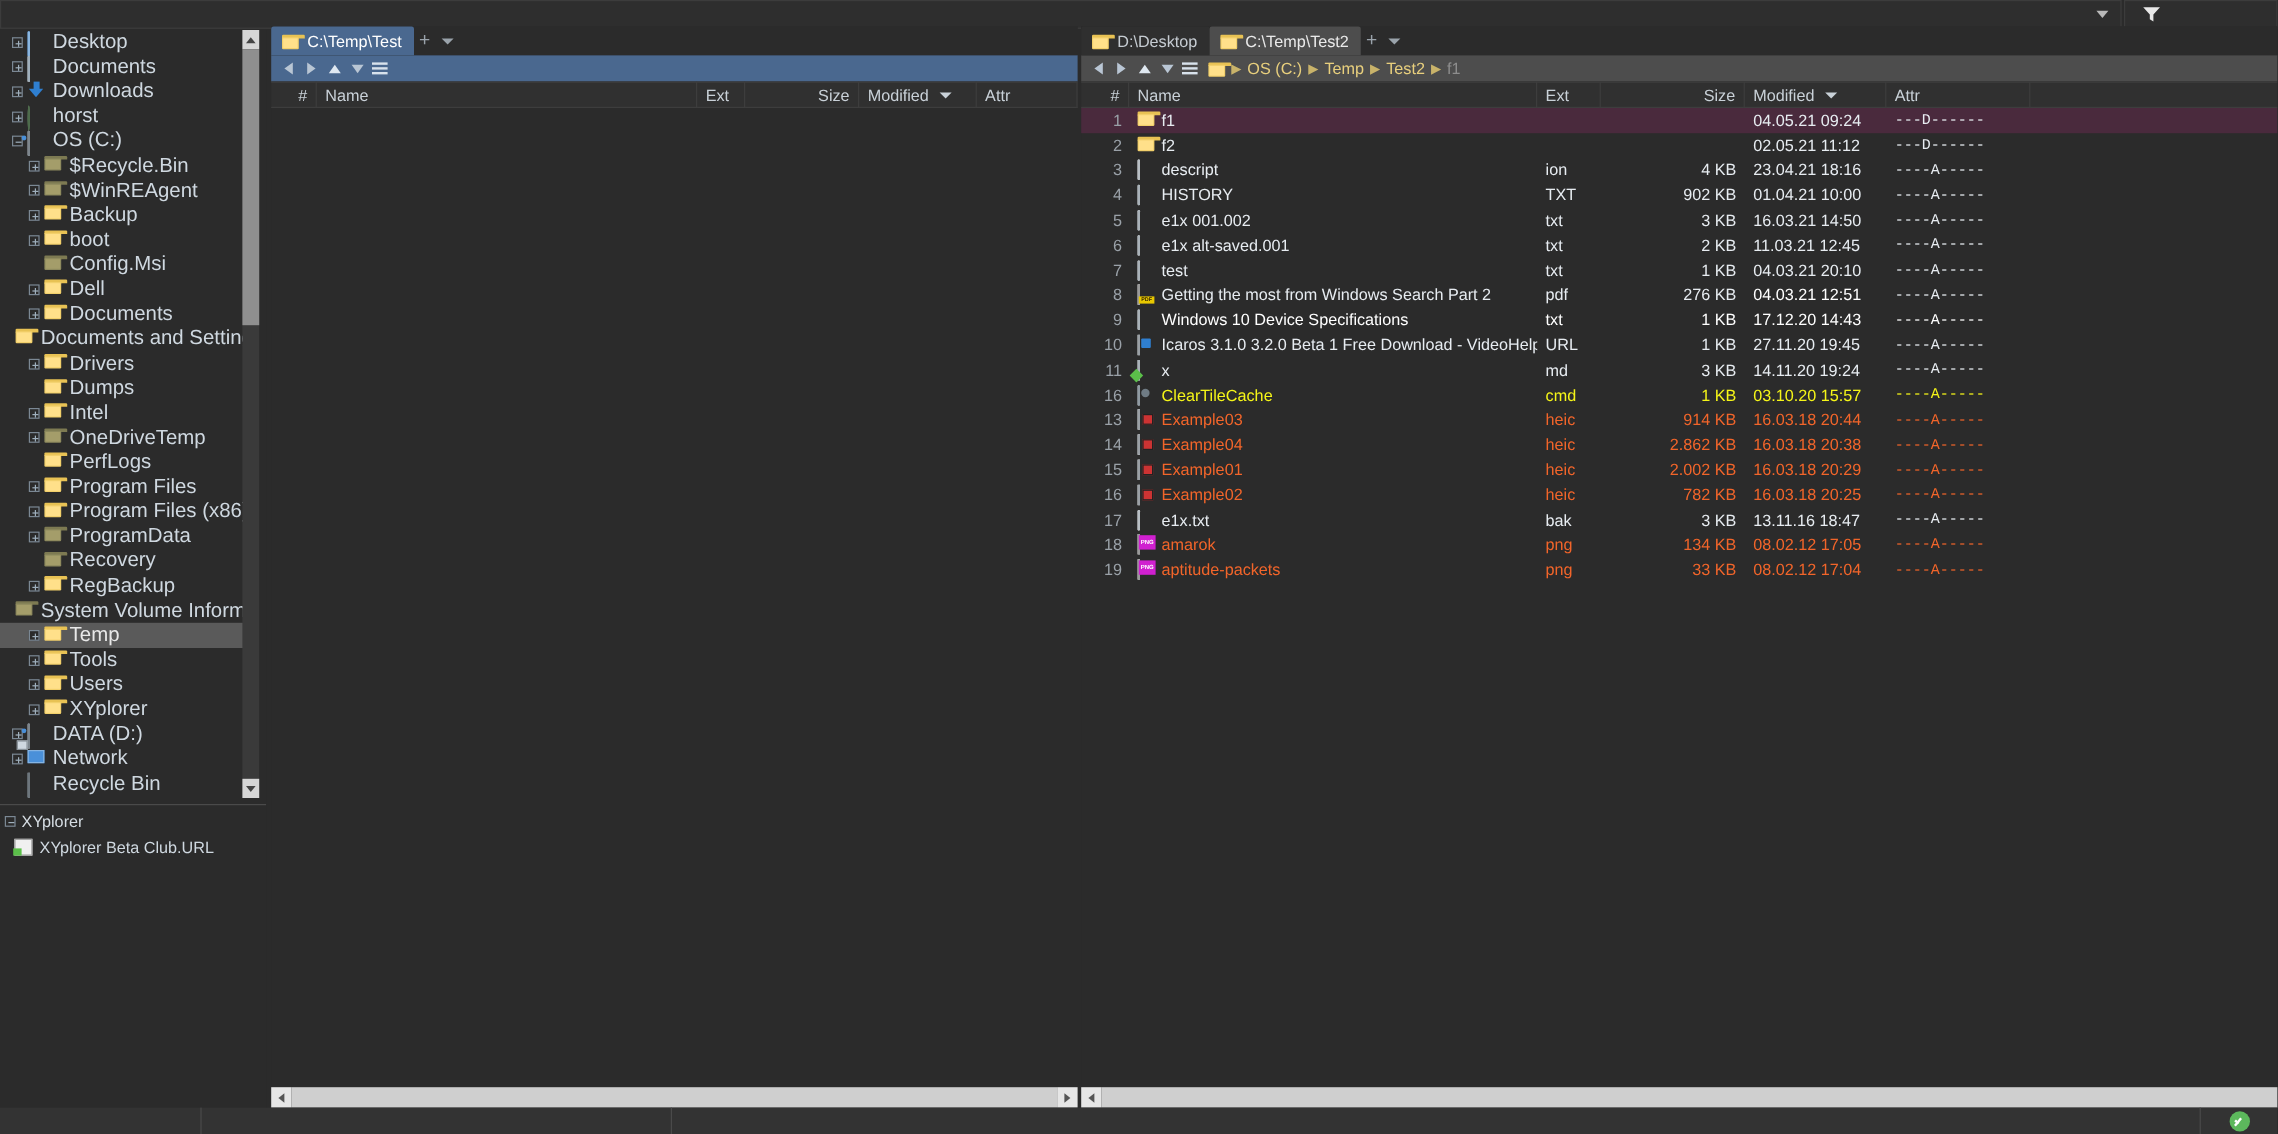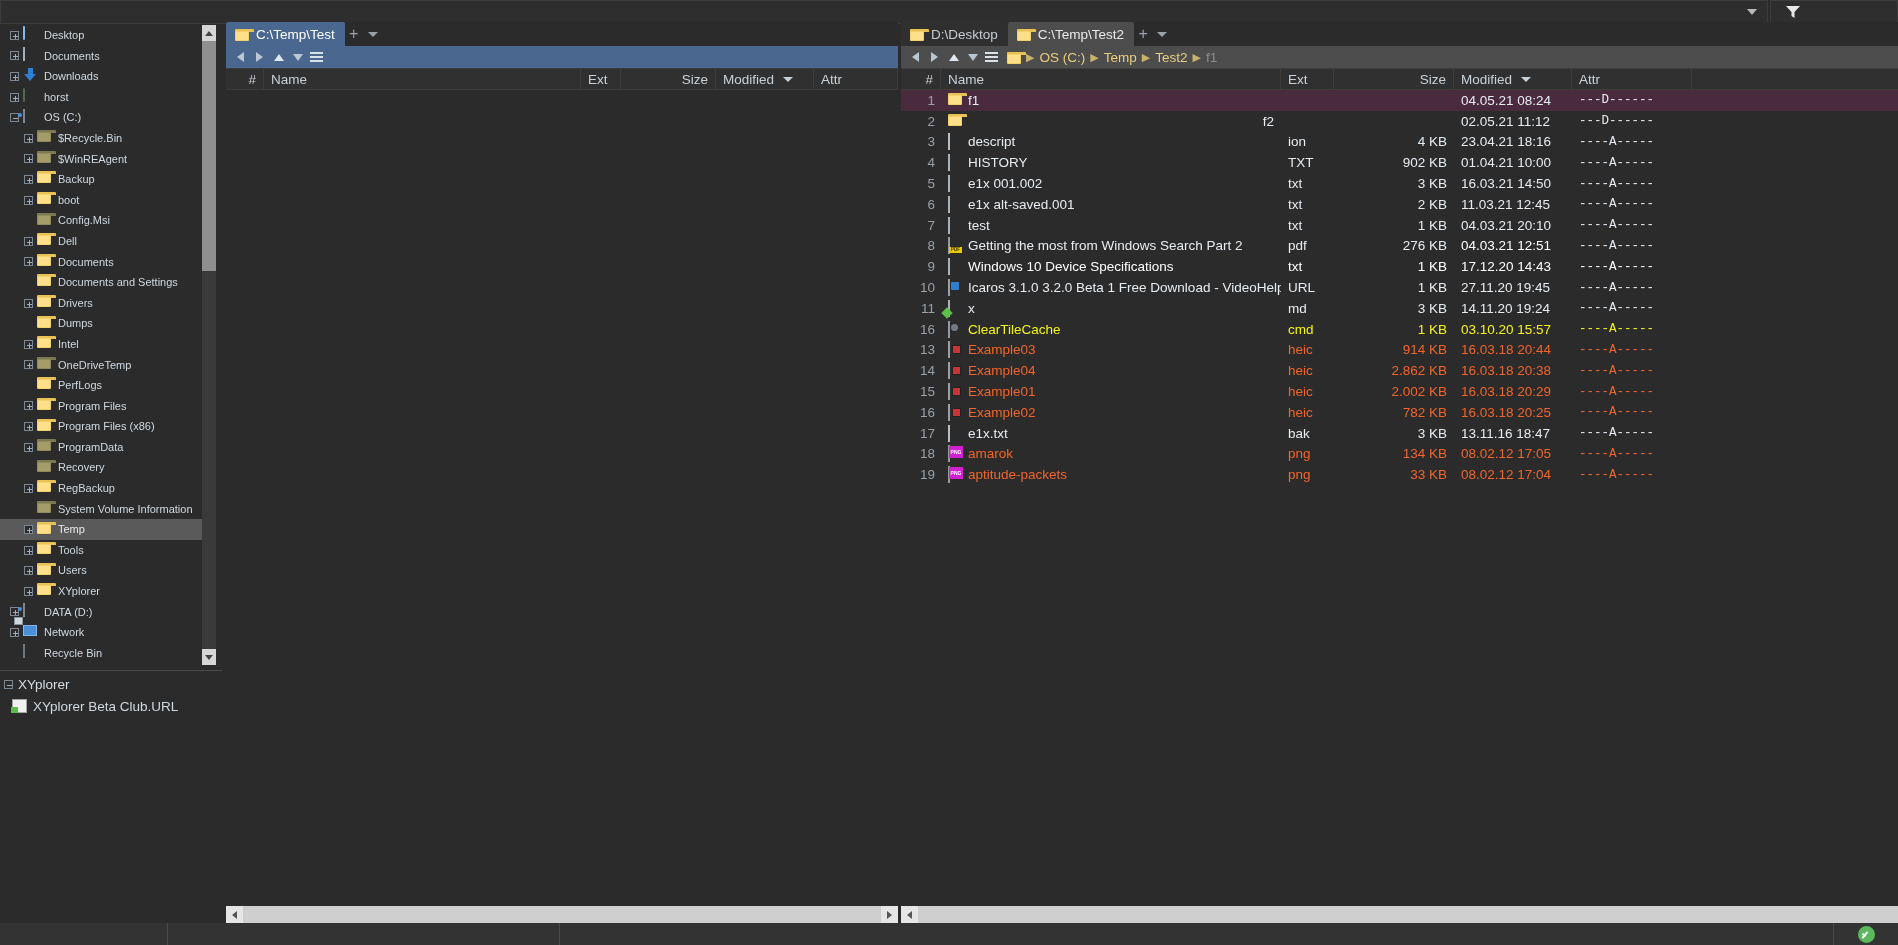--- a/index.html
+++ b/index.html
@@ -28,21 +28,21 @@
   
   .tree-pane {
     position:absolute; left:0; top:25px; width:222px; height:898px;
     background:#2b2b2b; overflow:hidden;
   }
   .tree-scroll {
     position:absolute; left:0; top:0; width:208px; height:640px; overflow:hidden;
   }
   .tnode {
     position:relative; display:flex; align-items:center; height:20.6px;
-    white-space:nowrap; font-size:11px; color:#cfd8e0; cursor:default;
+    white-space:nowrap; font-size:17px; color:#cfd8e0; cursor:default;
   }
   .tnode.sel { background:#5a5a5a; color:#e8e8e8; }
   .tnode .pm {
     width:9px; height:9px; flex:0 0 9px; border:1px solid #7b8894;
     background:#2b2b2b; position:relative; margin-right:4px;
   }
   .tnode .pm::before { content:""; position:absolute; left:2px; top:4px; width:5px; height:1px; background:#9fb0bd; }
   .tnode .pm.plus::after { content:""; position:absolute; left:4px; top:2px; width:1px; height:5px; background:#9fb0bd; }
   .tnode .pm.none { border:none; background:transparent; }
   .tnode .pm.none::before { display:none; }
@@ -583,26 +583,26 @@
       </div>
     <div class="rows" id="right-rows" style="height:630px">
         <div class="row hl">
           <div class="cell c-num r" style="width: 40px;">1</div>
           <div class="cell c-name" style="width: 340px;">
             <span class="fico"><span class="fi"><span class="tab"></span><span class="bd"></span><span class="sd"></span></span></span>
             <span style="color:#e7ecf1">f1</span>
           </div>
           <div class="cell c-ext" style="width: 53px; color: rgb(231, 236, 241);"></div>
           <div class="cell c-size r" style="width: 120px; color: rgb(231, 236, 241);"></div>
-          <div class="cell c-mod" style="width: 118px; color: rgb(231, 236, 241);">04.05.21 08:24</div>
+          <div class="cell c-mod" style="width: 118px; color: rgb(231, 236, 241);">04.05.21 09:24</div>
           <div class="cell c-attr" style="width: 120px; color: rgb(231, 236, 241);">---D------</div>
         </div>
         <div class="row">
           <div class="cell c-num r" style="width: 40px;">2</div>
-          <div class="cell c-name" style="width: 340px; justify-content: space-between;">
+          <div class="cell c-name" style="width: 340px;">
             <span class="fico"><span class="fi"><span class="tab"></span><span class="bd"></span><span class="sd"></span></span></span>
             <span style="color:#e7ecf1">f2</span>
           </div>
           <div class="cell c-ext" style="width: 53px; color: rgb(231, 236, 241);"></div>
           <div class="cell c-size r" style="width: 120px; color: rgb(231, 236, 241);"></div>
           <div class="cell c-mod" style="width: 118px; color: rgb(231, 236, 241);">02.05.21 11:12</div>
           <div class="cell c-attr" style="width: 120px; color: rgb(231, 236, 241);">---D------</div>
         </div>
         <div class="row">
           <div class="cell c-num r" style="width: 40px;">3</div>

